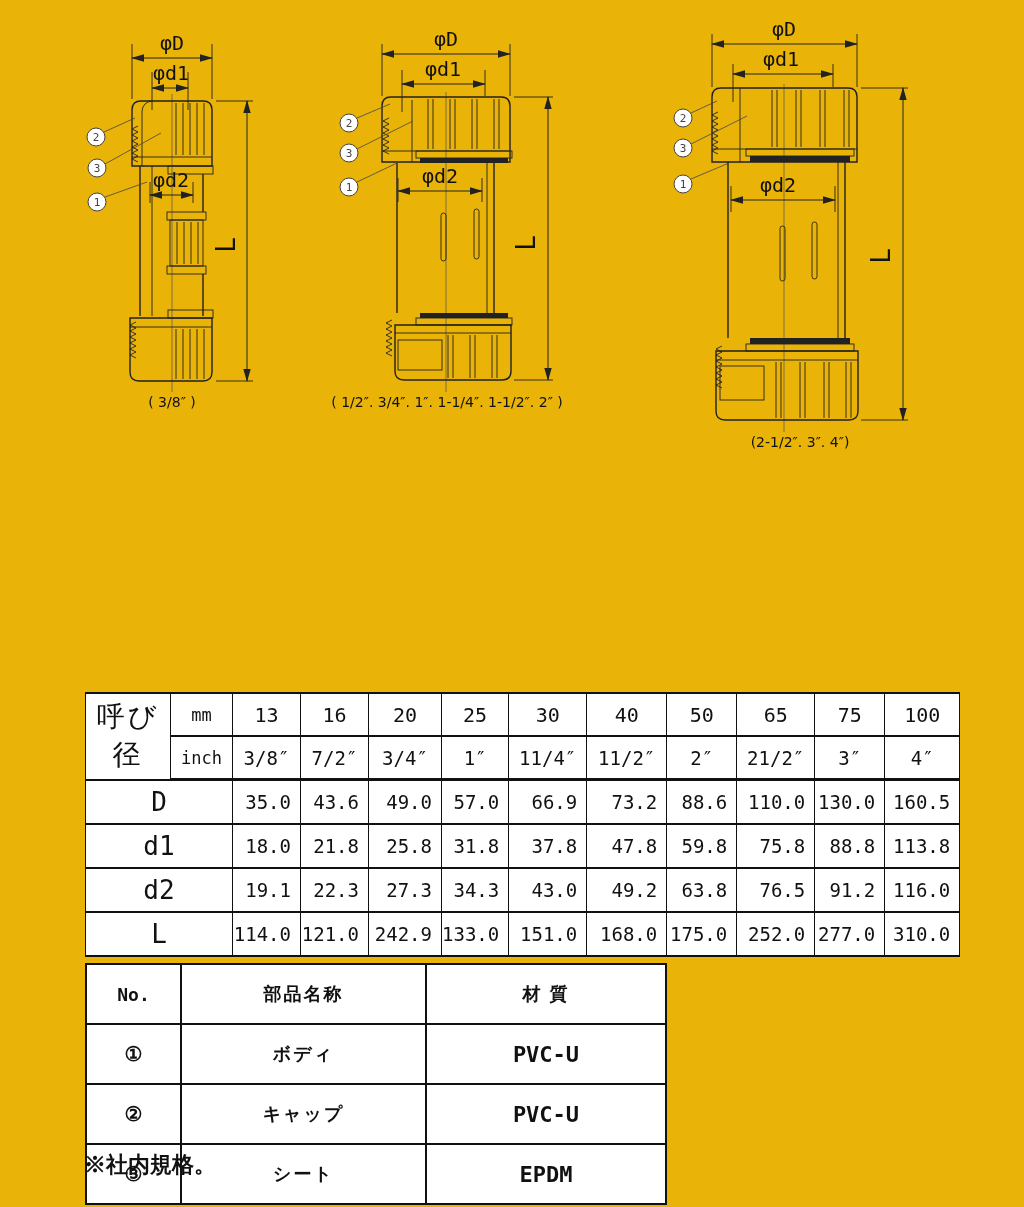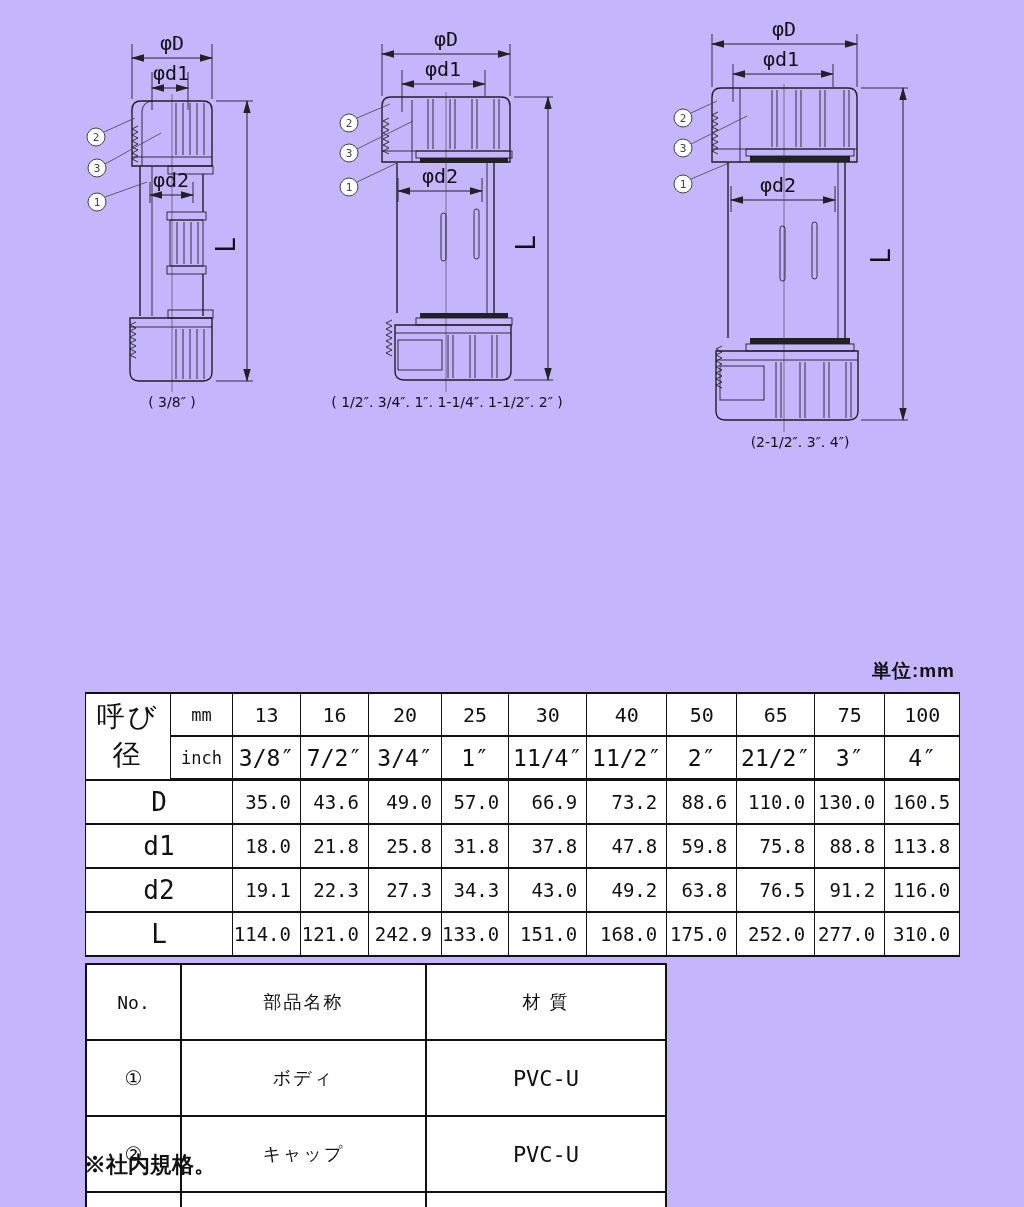--- a/index.html
+++ b/index.html
@@ -1,16 +1,16 @@
 <!DOCTYPE html>
 <html><head>
 <meta charset="utf-8">
 <style>
   html,body{margin:0;padding:0;background:#fff;}
-  .page{position:relative;width:1024px;height:1207px;background:#c4b5fd;overflow:hidden;
+  .page{position:relative;width:1024px;height:1207px;background:#eab308;overflow:hidden;
         font-family:"Liberation Sans",sans-serif;color:#111;}
   svg{position:absolute;left:0;top:0;}
   .ol{stroke:#222;stroke-width:1.4;fill:none;}
   .tl{stroke:#222;stroke-width:0.9;fill:none;}
   .ax{stroke:#555;stroke-width:0.7;}
   .ext{stroke:#222;stroke-width:0.9;}
   .dim{stroke:#222;stroke-width:1;marker-start:url(#arw);marker-end:url(#arw);}
   .ld{stroke:#444;stroke-width:0.8;}
   .co{fill:#fff;stroke:#444;stroke-width:1;}
   .dimtxt{font-family:"DejaVu Sans Mono",monospace;font-size:20px;fill:#111;}
@@ -25,27 +25,27 @@
   .dim-table{position:absolute;left:85px;top:692px;font-family:"DejaVu Sans Mono",monospace;}
   .dim-table th,.dim-table td{border-left:1px solid #111;border-right:1px solid #111;
       border-top:2px solid #111;border-bottom:2px solid #111;text-align:center;padding:0;
       font-weight:normal;overflow:hidden;}
   .dim-table .h1 th,.dim-table .h1 td{height:41px;}
   .dim-table .h2 th,.dim-table .h2 td{height:41px;border-bottom-width:3px;}
   .dim-table .dr th,.dim-table .dr td{height:42px;}
   .corner{font-family:"Liberation Sans",sans-serif;font-size:28px;letter-spacing:3px;}
   .sub{font-size:17px;}
   .szmm{font-size:20px;}
-  .szin{font-size:23px;}
+  .szin{font-size:19px;}
   .rl{font-size:26px;}
   .val{font-size:19px;text-align:right !important;padding-right:9px !important;}
 
   .parts-table{position:absolute;left:85px;top:963px;}
-  .parts-table th,.parts-table td{border:2px solid #111;text-align:center;padding:16px;
-      height:42px;font-weight:normal;}
+  .parts-table th,.parts-table td{border:2px solid #111;text-align:center;padding:8px;
+      height:42px;font-weight:bold;}
   .pt-no{font-family:"DejaVu Sans Mono",monospace;font-size:18px;}
   .pt-jp{font-family:"Liberation Sans",sans-serif;font-size:18px;letter-spacing:2px;}
   .pt-circ{font-size:20px;}
   .pt-mat{font-family:"DejaVu Sans Mono",monospace;font-size:22px;}
 
   .footnote{position:absolute;left:84px;top:1150px;font-size:22px;font-weight:bold;}
 </style>
 </head>
 <body>
 
@@ -286,21 +286,20 @@
         <circle class="co" cx="683" cy="148" r="9"></circle>
         <text class="cot" x="683" y="152" text-anchor="middle">3</text>
         <line class="ld" x1="691" y1="179" x2="729" y2="163"></line>
         <circle class="co" cx="683" cy="184" r="9"></circle>
         <text class="cot" x="683" y="188" text-anchor="middle">1</text>
       </g>
       <text class="cap" x="800" y="447" text-anchor="middle">(2-1/2″.  3″. 4″)</text>
     </g>
   </svg>
 
-  <div class="unit-label">単位:mm</div>
 
   <table class="dim-table">
     <colgroup>
       <col style="width:85px">
         <col style="width:62px">
       <col style="width:68px">
         <col style="width:68px">
         <col style="width:73px">
         <col style="width:63px">
       <col style="width:78px">

